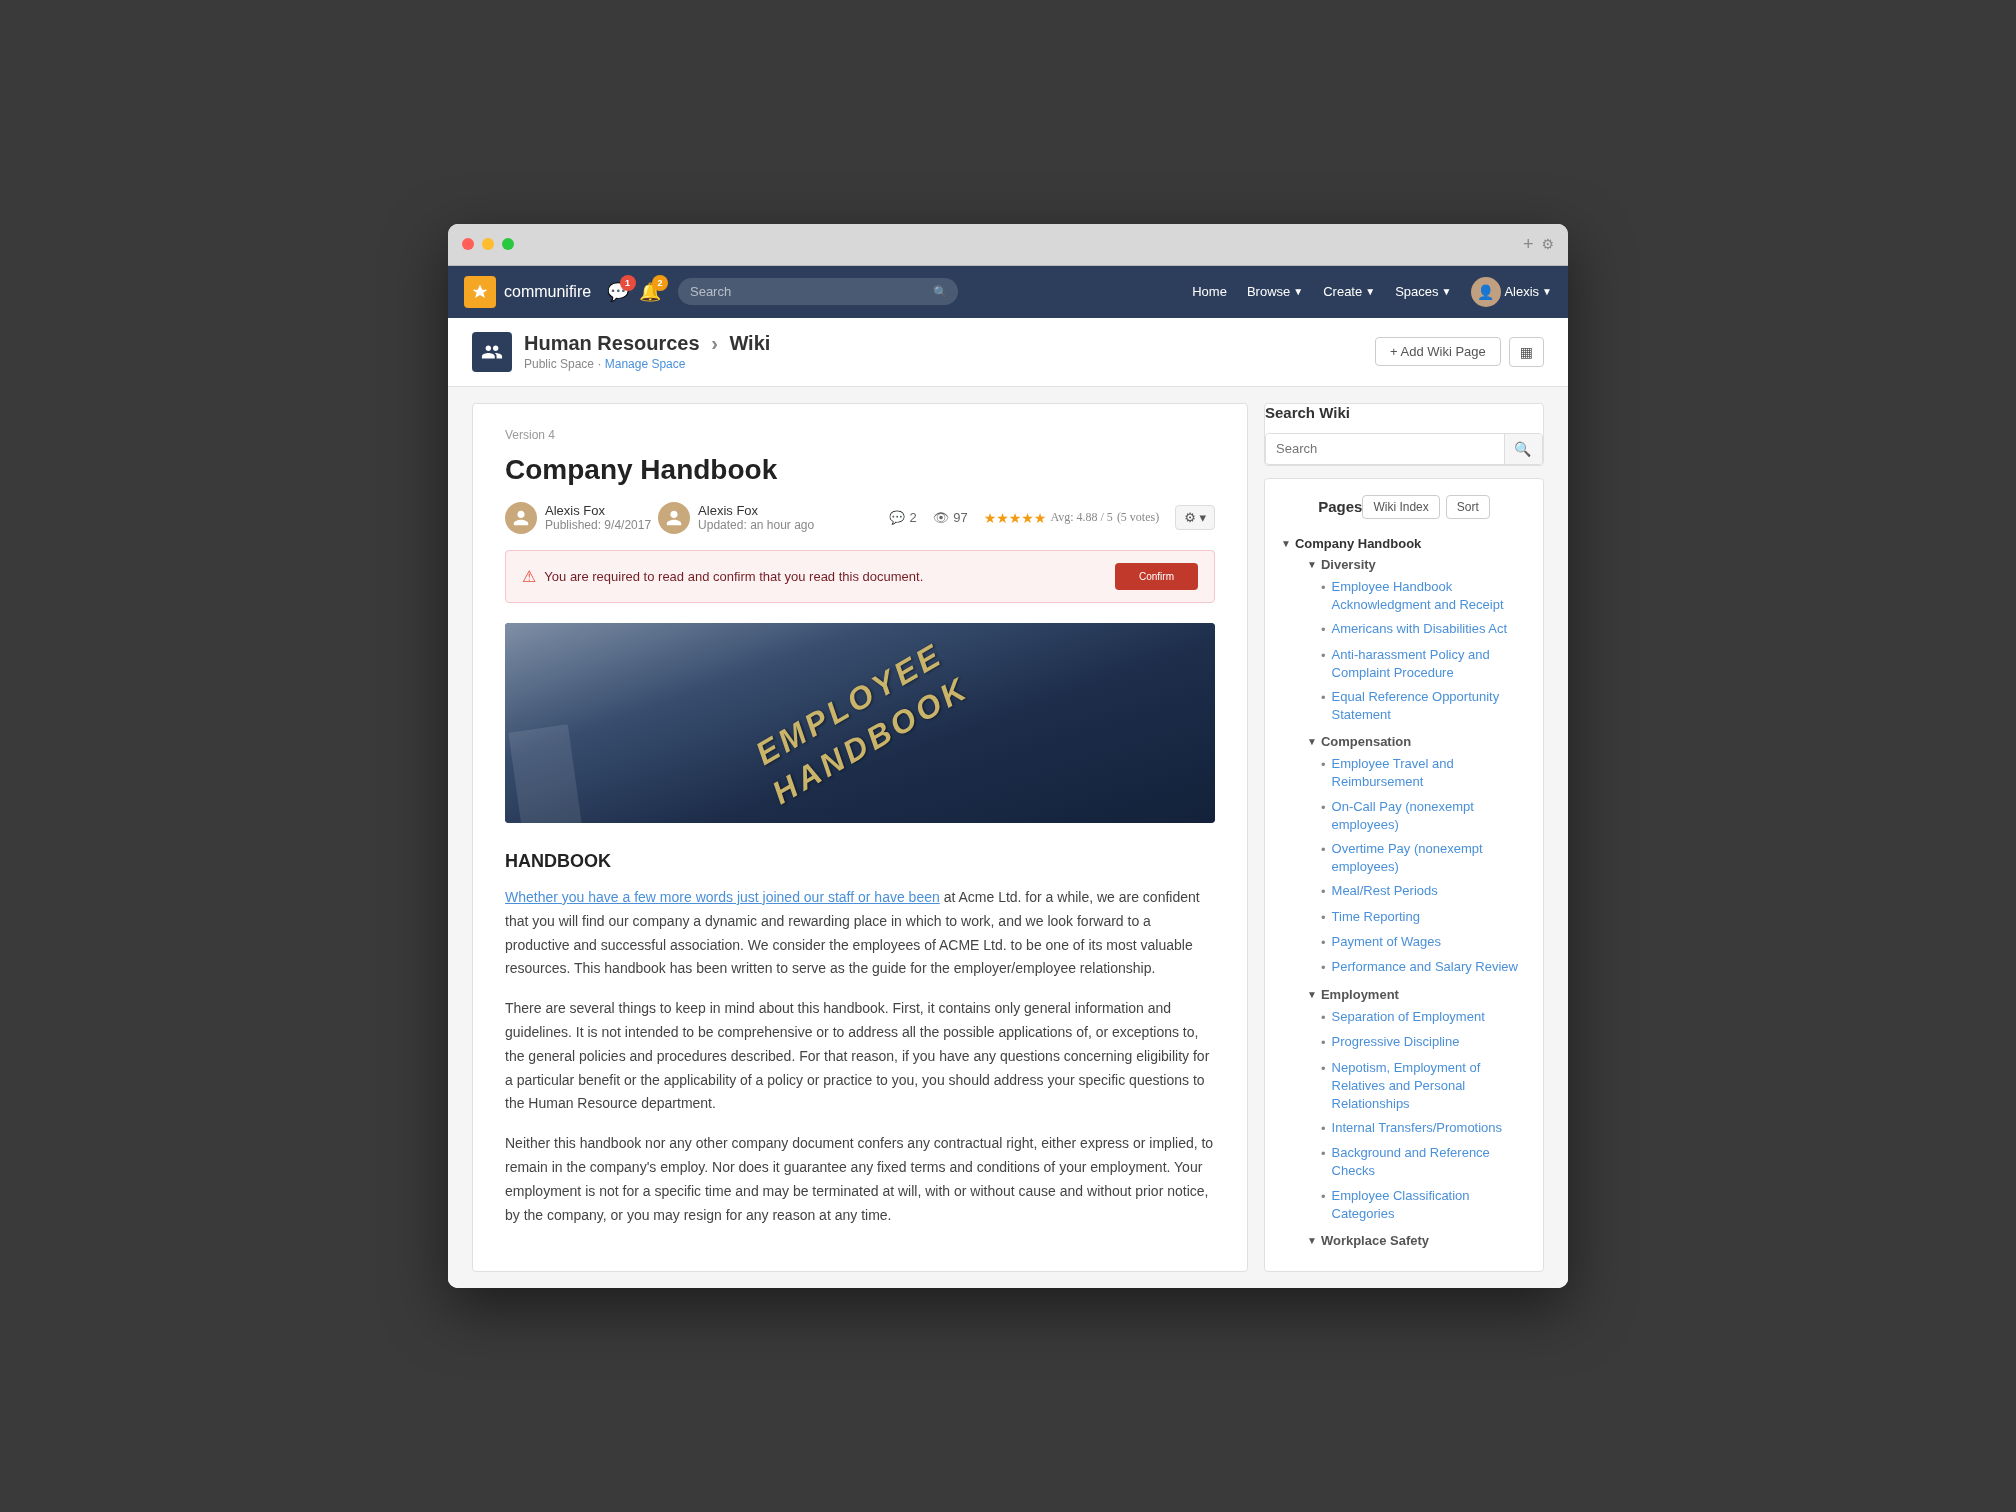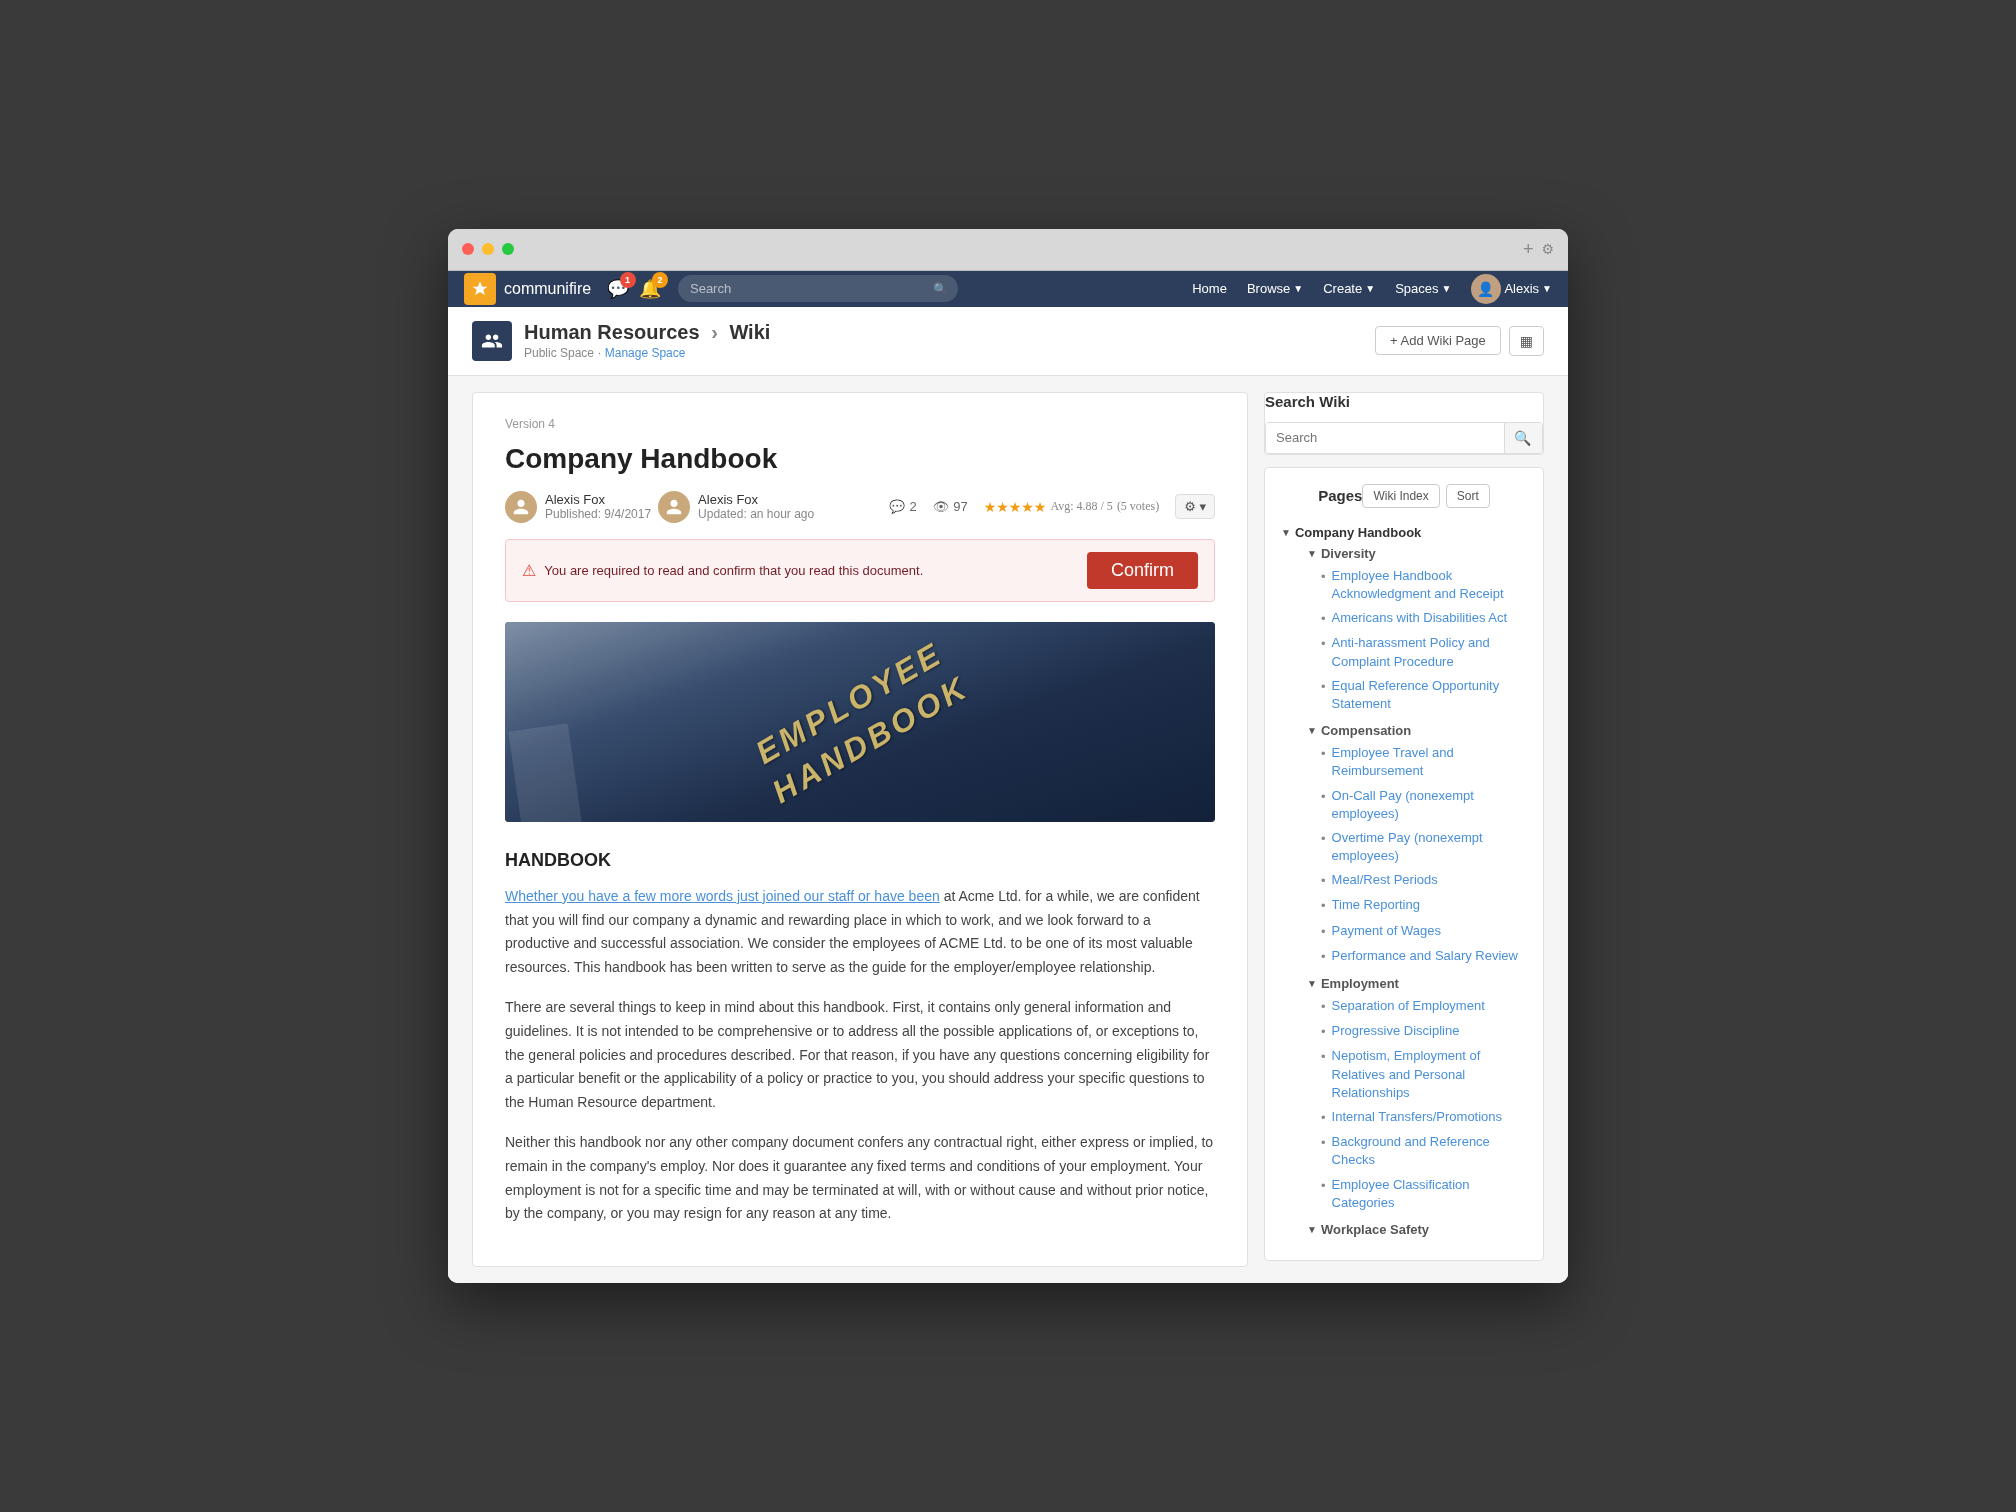--- a/index.html
+++ b/index.html
@@ -43,21 +43,21 @@
       font-size: 14px;
       cursor: pointer;
     }
 
     
     .top-nav {
       background: #2c3e5b;
       display: flex;
       align-items: center;
       padding: 0 16px;
-      height: 36px;
+      height: 52px;
     }
     .logo-area {
       display: flex;
       align-items: center;
       gap: 8px;
       color: white;
     }
     .logo-icon {
       width: 32px;
       height: 32px;
@@ -343,21 +343,21 @@
       font-size: 13px;
       color: #721c24;
     }
     .alert-icon { color: #e74c3c; font-size: 16px; }
     .confirm-btn {
       background: #c0392b;
       color: white;
       border: none;
       border-radius: 4px;
       padding: 8px 24px;
-      font-size: 18px;
+      font-size: 10px;
       cursor: pointer;
       font-weight: 500;
     }
 
     
     .article-image {
       width: 100%;
       height: 200px;
       background: linear-gradient(135deg, #1a2a4a 0%, #2c3e6b 40%, #3a5080 70%, #4a6090 100%);
       border-radius: 4px;

